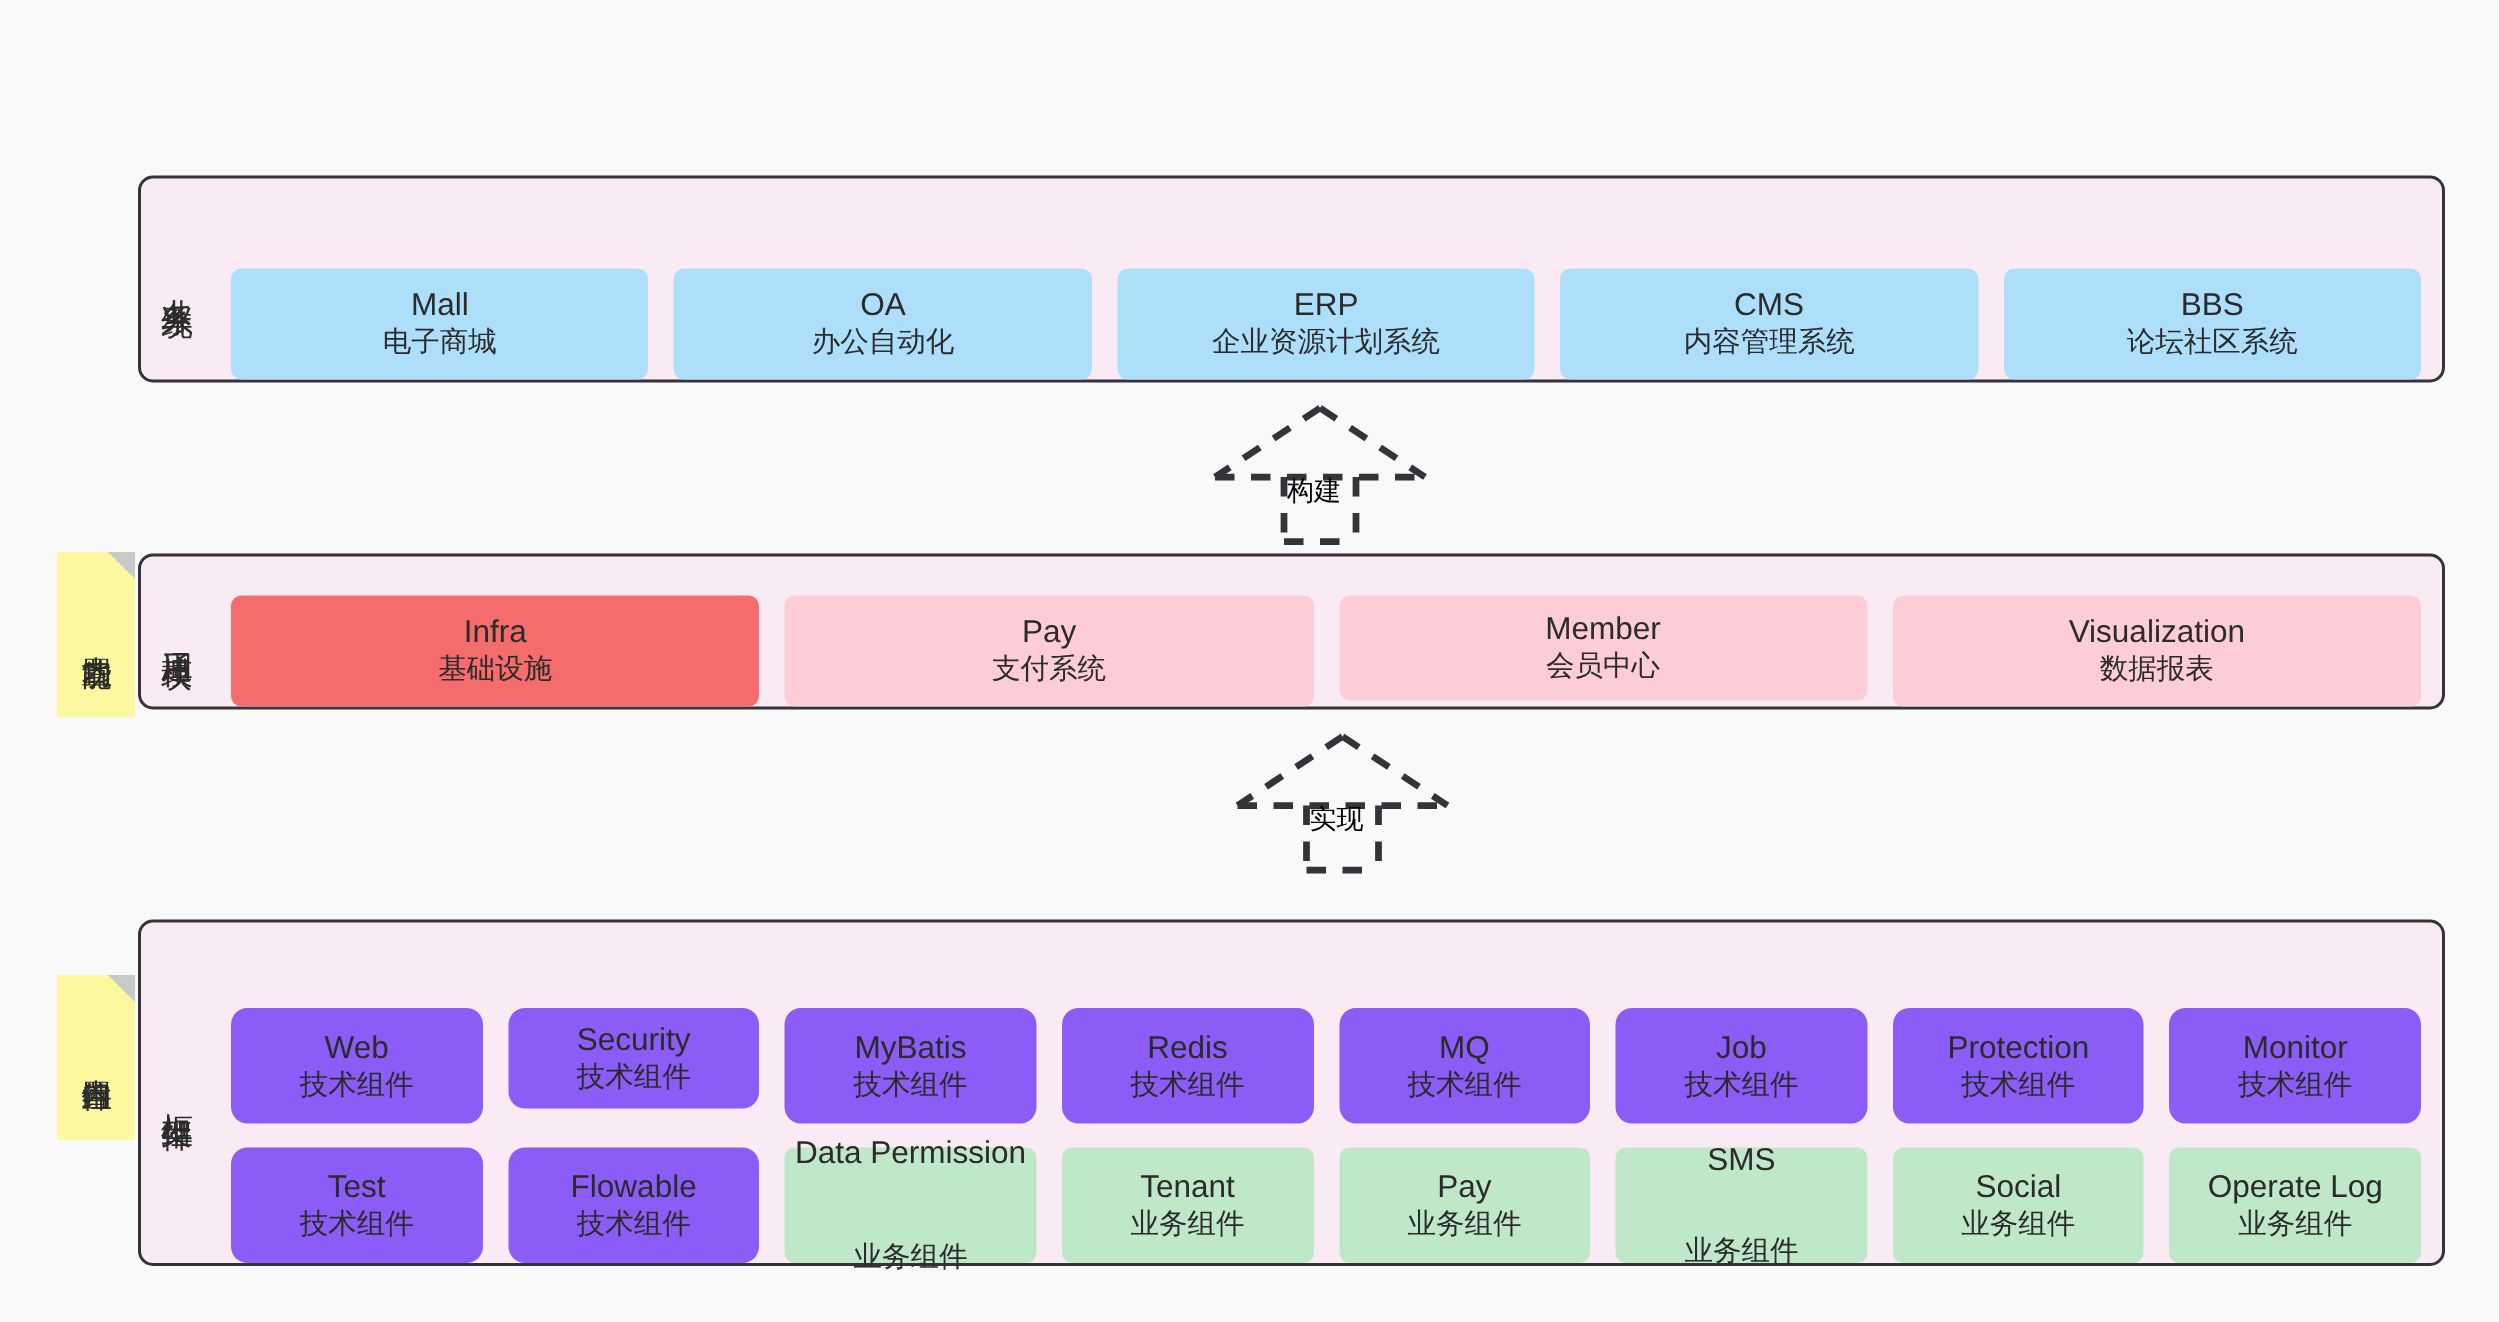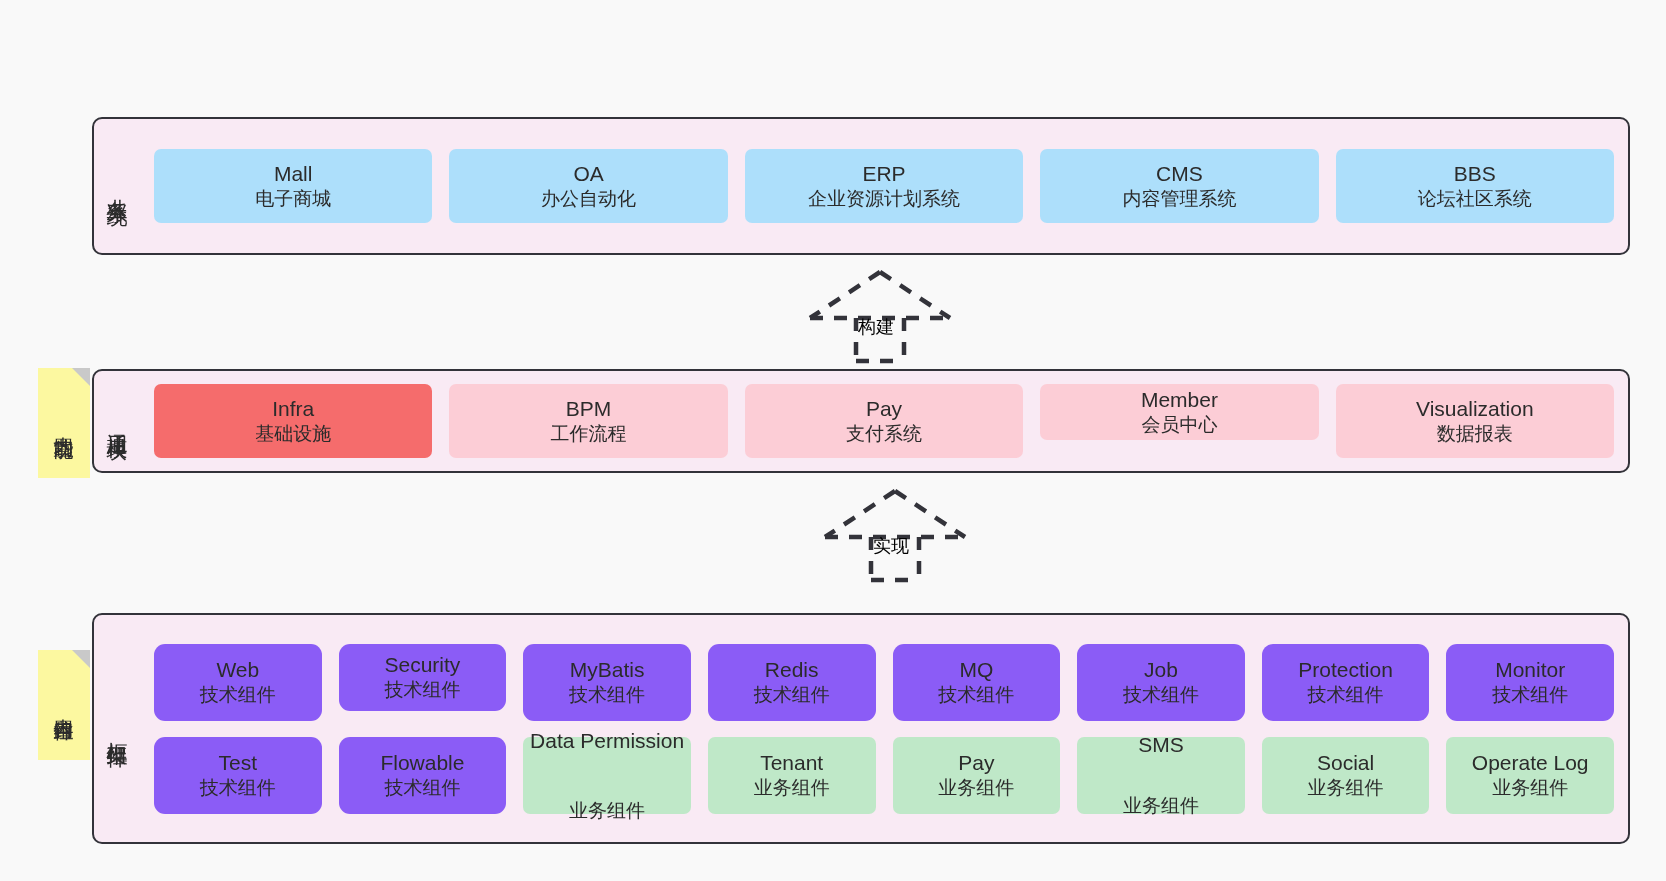--- a/index.html
+++ b/index.html
@@ -37,23 +37,23 @@
     writing-mode: vertical-rl;
     text-orientation: upright;
     letter-spacing: 2px;
     line-height: 1.05;
     user-select: none;
   }
   .layer-body {
     flex: 1 1 auto;
     display: flex;
     flex-direction: column;
-    justify-content: center;
+    justify-content: flex-end;
     gap: 16px;
-    padding: 12px 14px;
+    padding: 0 14px;
   }
   .card-row {
     display: flex;
     gap: 17px;
     align-items: stretch;
   }
   .card {
     flex: 1 1 0;
     border-radius: 7px;
     display: flex;
@@ -164,28 +164,24 @@
 
   <div class="layer" id="layer-common" style="left:92px; top:369px; width:1538px; height:104px;">
     <div class="layer-title">通用模块</div>
     <div class="layer-body">
       <div class="card-row">
         <div class="card c-red" style="height:74px;">
           <span class="t1">Infra</span>
           <span class="t2">基础设施</span>
         </div>
         <div class="card c-pink" style="height:74px;">
-          <span class="t1">BPM</span>
-          <span class="t2">工作流程</span>
-        </div>
-        <div class="card c-pink" style="height:74px;">
           <span class="t1">Pay</span>
           <span class="t2">支付系统</span>
         </div>
-        <div class="card c-pink" style="height:56px;">
+        <div class="card c-pink" style="height:70px;">
           <span class="t1">Member</span>
           <span class="t2">会员中心</span>
         </div>
         <div class="card c-pink" style="height:74px;">
           <span class="t1">Visualization</span>
           <span class="t2">数据报表</span>
         </div>
       </div>
     </div>
   </div>

